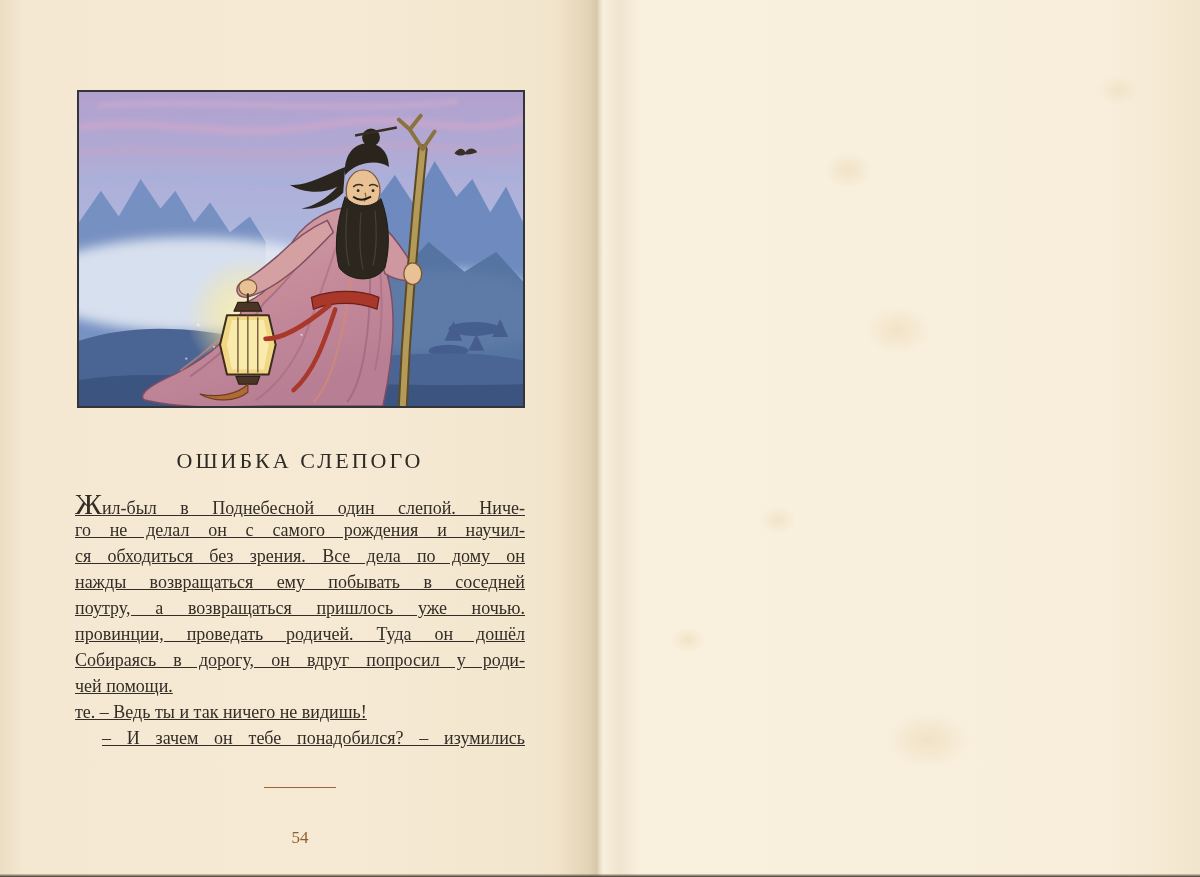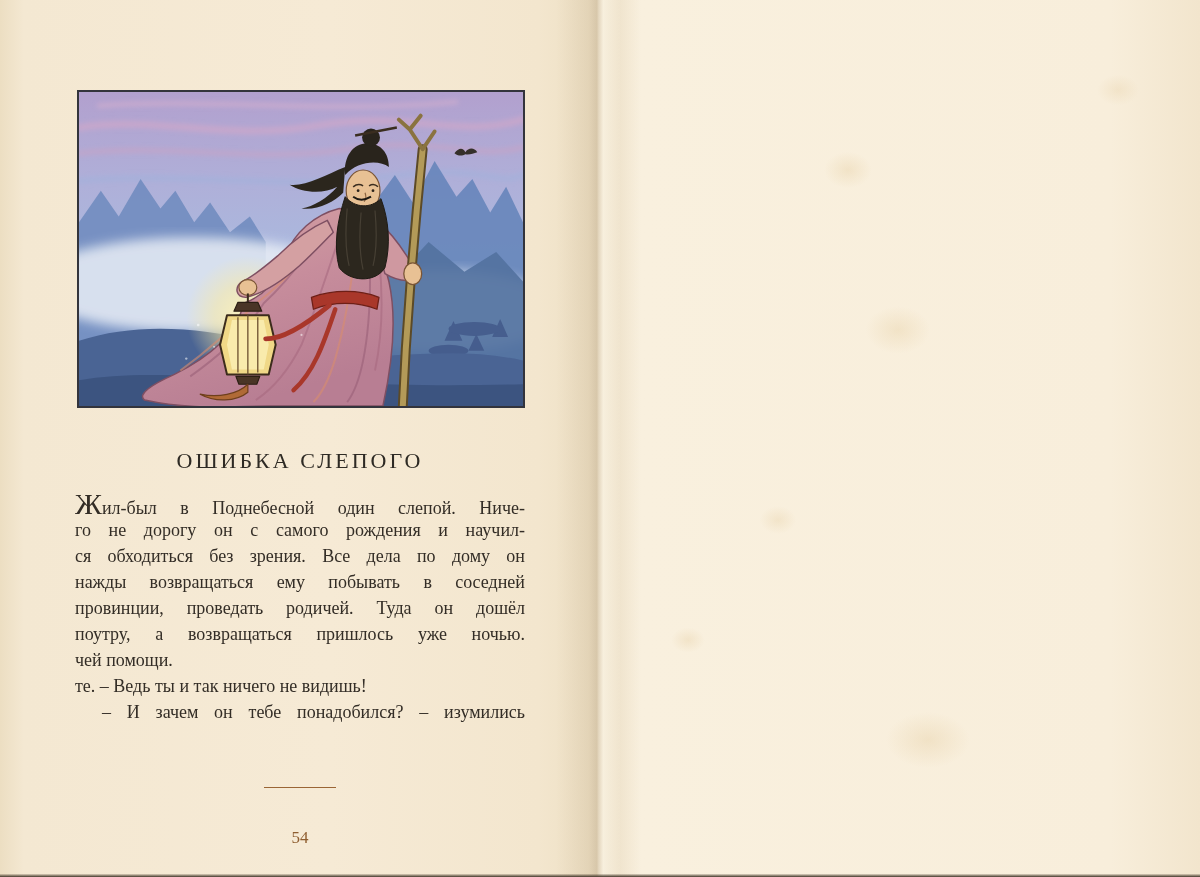--- a/index.html
+++ b/index.html
@@ -40,21 +40,21 @@
     border:2px solid #33343c; background:#a9c0e0;
   }
   .illustration-frame svg { display:block; width:100%; height:100%; }
 
   .story-title {
     position:absolute; left:75px; top:448px; width:450px;
     font-size:22px; font-weight:normal; letter-spacing:3px; text-align:center;
     color:#2e2a24;
   }
 
-  .body-text { position:absolute; width:450px; color:#332d26; font-size:18px; }
+  .body-text { position:absolute; width:450px; color:#332d26; font-size:18px;text-decoration:underline; }
   .body-left  { left:75px;  top:491px; }
 
   .line { height:26px; line-height:26px; overflow:hidden;
           text-align:justify; text-align-last:justify; }
   .line.last { text-align-last:left; }
   .line.indent { text-indent:27px; }
   .initial { font-size:30px; line-height:26px; }
 
   .footer-rule { position:absolute; left:264px; top:787px; width:72px; height:1px; background:#9a6535; }
   .page-number { position:absolute; left:75px; top:828px; width:450px; text-align:center;
@@ -183,25 +183,26 @@
           <circle cx="108" cy="270" r="1.2"></circle>
             <circle cx="224" cy="246" r="1.1"></circle>
         </g>
       </svg>
     </div>
 
     <h1 class="story-title">ОШИБКА СЛЕПОГО</h1>
 
     <div class="body-text body-left" id="body-left">
         <div class="line"><span class="initial">Ж</span>ил-был в Поднебесной один слепой. Ниче-</div>
-        <div class="line">го не дорогу он с самого рождения и научил-</div>
+        <div class="line">го не делал он с самого рождения и научил-</div>
         <div class="line">ся обходиться без зрения. Все дела по дому он</div>
         <div class="line">нажды возвращаться ему побывать в соседней</div>
+        <div class="line">поутру, а возвращаться пришлось уже ночью.</div>
         <div class="line">провинции, проведать родичей. Туда он дошёл</div>
-        <div class="line">поутру, а возвращаться пришлось уже ночью.</div>
+        <div class="line">Собираясь в дорогу, он вдруг попросил у роди-</div>
         <div class="line last">чей помощи.</div>
         <div class="line last">те. – Ведь ты и так ничего не видишь!</div>
         <div class="line indent">– И зачем он тебе понадобился? – изумились</div>
       </div>
 
     <div class="footer-rule"></div>
     <div class="page-number">54</div>
   </div>
 
   <div class="page page-right">

